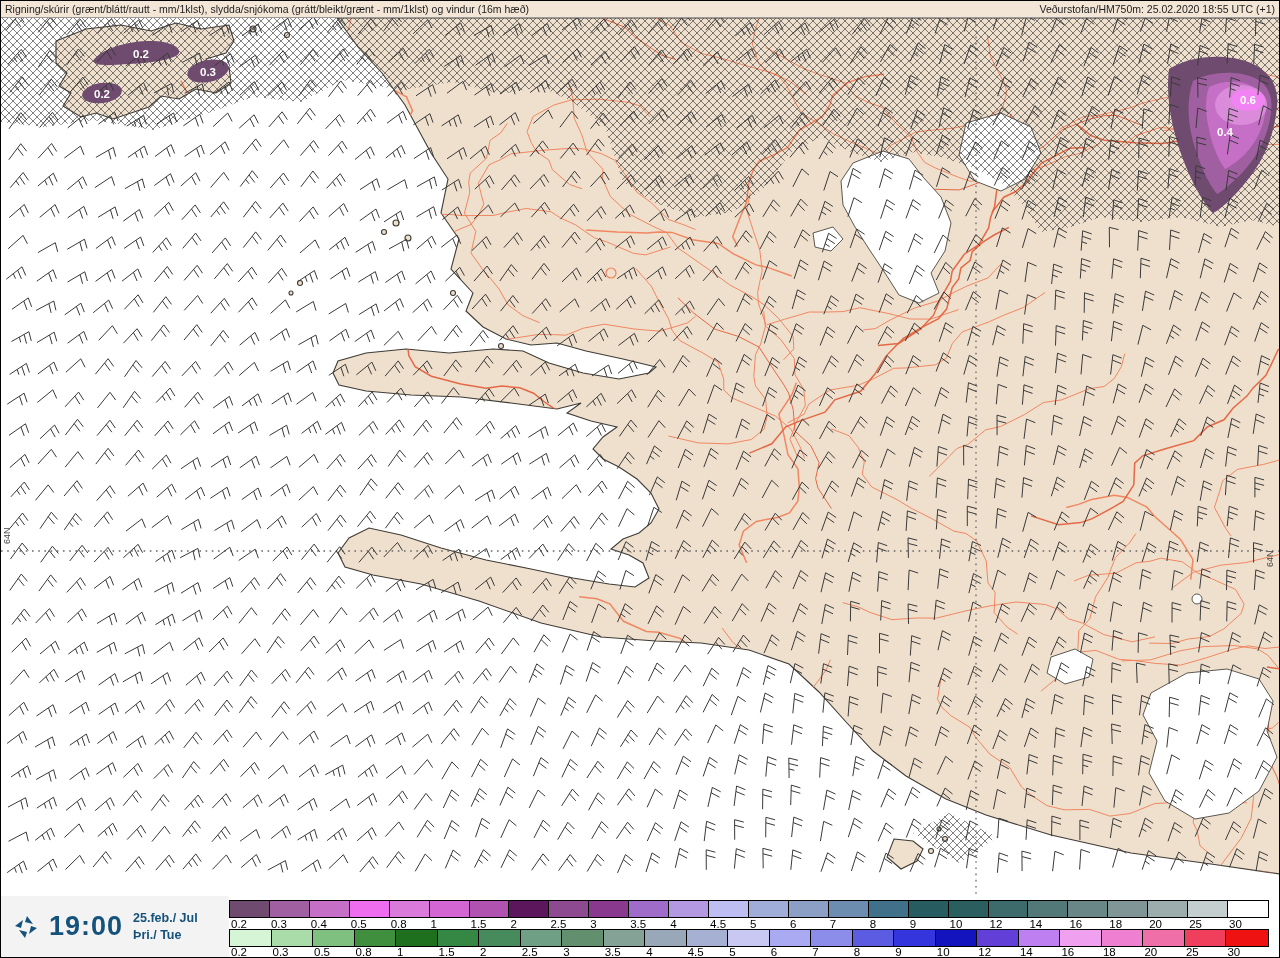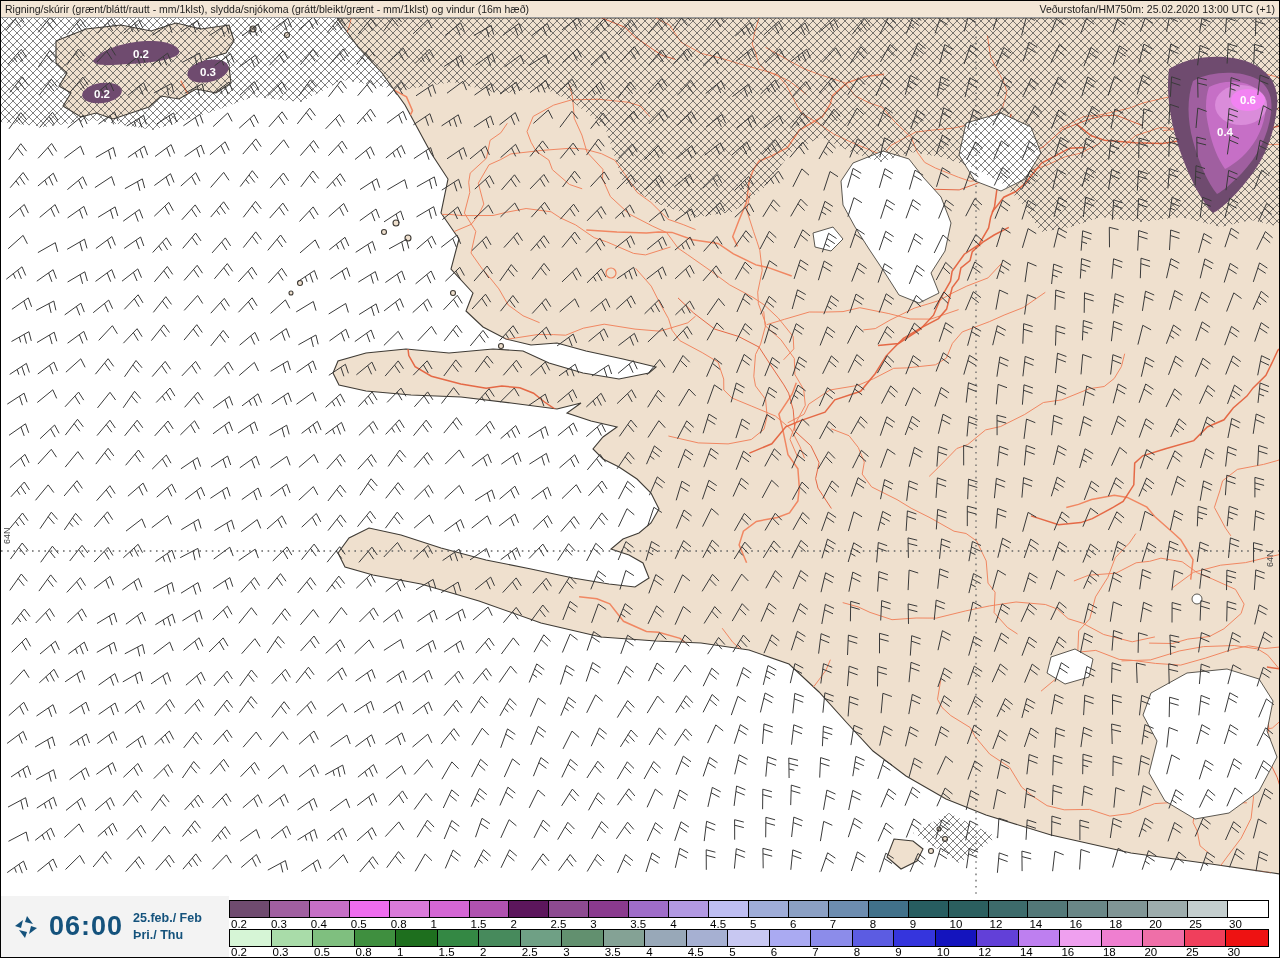--- a/index.html
+++ b/index.html
@@ -24,21 +24,21 @@
   .lblrow{position:absolute;left:0;width:1052px;height:11px;}
   .lblrow span{position:absolute;top:0;font-size:11.5px;color:#000;white-space:nowrap;}
 </style>
 </head>
 <body>
 
 <div class="screen">
 
   <div class="topbar">
     <span>Rigning/skúrir (grænt/blátt/rautt - mm/1klst), slydda/snjókoma (grátt/bleikt/grænt - mm/1klst) og vindur (16m hæð)</span>
-    <span>Veðurstofan/HM750m: 25.02.2020 13:00 UTC (+1)</span>
+    <span>Veðurstofan/HM750m: 25.02.2020 18:55 UTC (+1)</span>
   </div>
 
   <div class="mapwrap">
     <svg id="mapsvg" width="1278" height="878" viewBox="0 17 1278 878">
       <defs>
         <path id="mainland" d="M336,17 L1279,17 L1279,873 L1210,863 L1130,852 L1050,834 L985,814 L945,798 L905,775 L872,750 L846,722 L818,691 L788,663 L748,649 L700,642 L655,640 L600,636 L540,622 L478,600 L420,583 L372,574 L344,566 L337,552 L348,537 L368,527 L400,534 L440,547 L485,559 L530,568 L572,577 L608,583 L634,586 L648,577 L642,562 L628,554 L610,548 L622,538 L638,532 L650,522 L658,508 L650,492 L636,478 L618,466 L602,458 L592,448 L602,436 L616,426 L590,420 L566,412 L580,402 L556,408 L510,402 L460,396 L410,394 L365,390 L338,384 L332,372 L337,360 L365,352 L405,348 L448,352 L492,348 L522,350 L548,362 L582,372 L618,378 L648,372 L655,366 L622,358 L585,350 L556,342 L530,344 L505,338 L482,326 L465,310 L472,292 L450,268 L458,238 L440,212 L447,178 L430,152 L404,104 L381,72 L357,46 Z"></path>
         <path id="westfjords" d="M55,40 L85,28 L120,24 L150,30 L175,22 L200,28 L228,24 L233,40 L225,52 L205,58 L215,70 L228,66 L230,82 L215,92 L195,88 L178,98 L160,95 L148,106 L130,112 L112,118 L95,112 L80,116 L62,105 L70,92 L58,85 L66,72 L55,62 Z"></path>
         <path id="vestman" d="M893,838 L912,840 L922,848 L916,860 L900,868 L886,856 Z"></path>
         <pattern id="xh" width="8" height="8" patternUnits="userSpaceOnUse">
           <path id="xhpath" d="M0,8 L8,0 M-1,1 L1,-1 M7,9 L9,7 M0,0 L8,8 M-1,7 L1,9 M7,-1 L9,1" stroke="#3A3A3A" stroke-width="0.65" fill="none"></path>
@@ -187,24 +187,24 @@
   <div class="bottombar">
     <div class="infobox">
       <svg class="logo" width="26" height="26" viewBox="0 0 26 26">
         <g fill="#14527C">
           <path d="M14,2 L20,10 L12,8 Z"></path>
           <path d="M24,14 L16,20 L18,12 Z"></path>
           <path d="M12,24 L6,16 L14,18 Z"></path>
           <path d="M2,12 L10,6 L8,14 Z"></path>
         </g>
       </svg>
-      <div class="time">06:00</div>
+      <div class="time">19:00</div>
       <div class="dates">
-        <div>25.feb./ Feb</div>
-        <div>Þri./ Thu</div>
+        <div>25.feb./ Jul</div>
+        <div>Þri./ Tue</div>
       </div>
     </div>
 
     <div class="scales">
       <div id="band1" class="band" style="top:4px">
           <div class="cell" style="width: 39.9231px; background: rgb(111, 75, 111);"></div>
           <div class="cell" style="width: 39.9231px; background: rgb(160, 95, 160);"></div>
           <div class="cell" style="width: 39.9231px; background: rgb(198, 111, 198);"></div>
           <div class="cell" style="width: 39.9231px; background: rgb(238, 108, 238);"></div>
           <div class="cell" style="width: 39.9231px; background: rgb(218, 122, 218);"></div>

